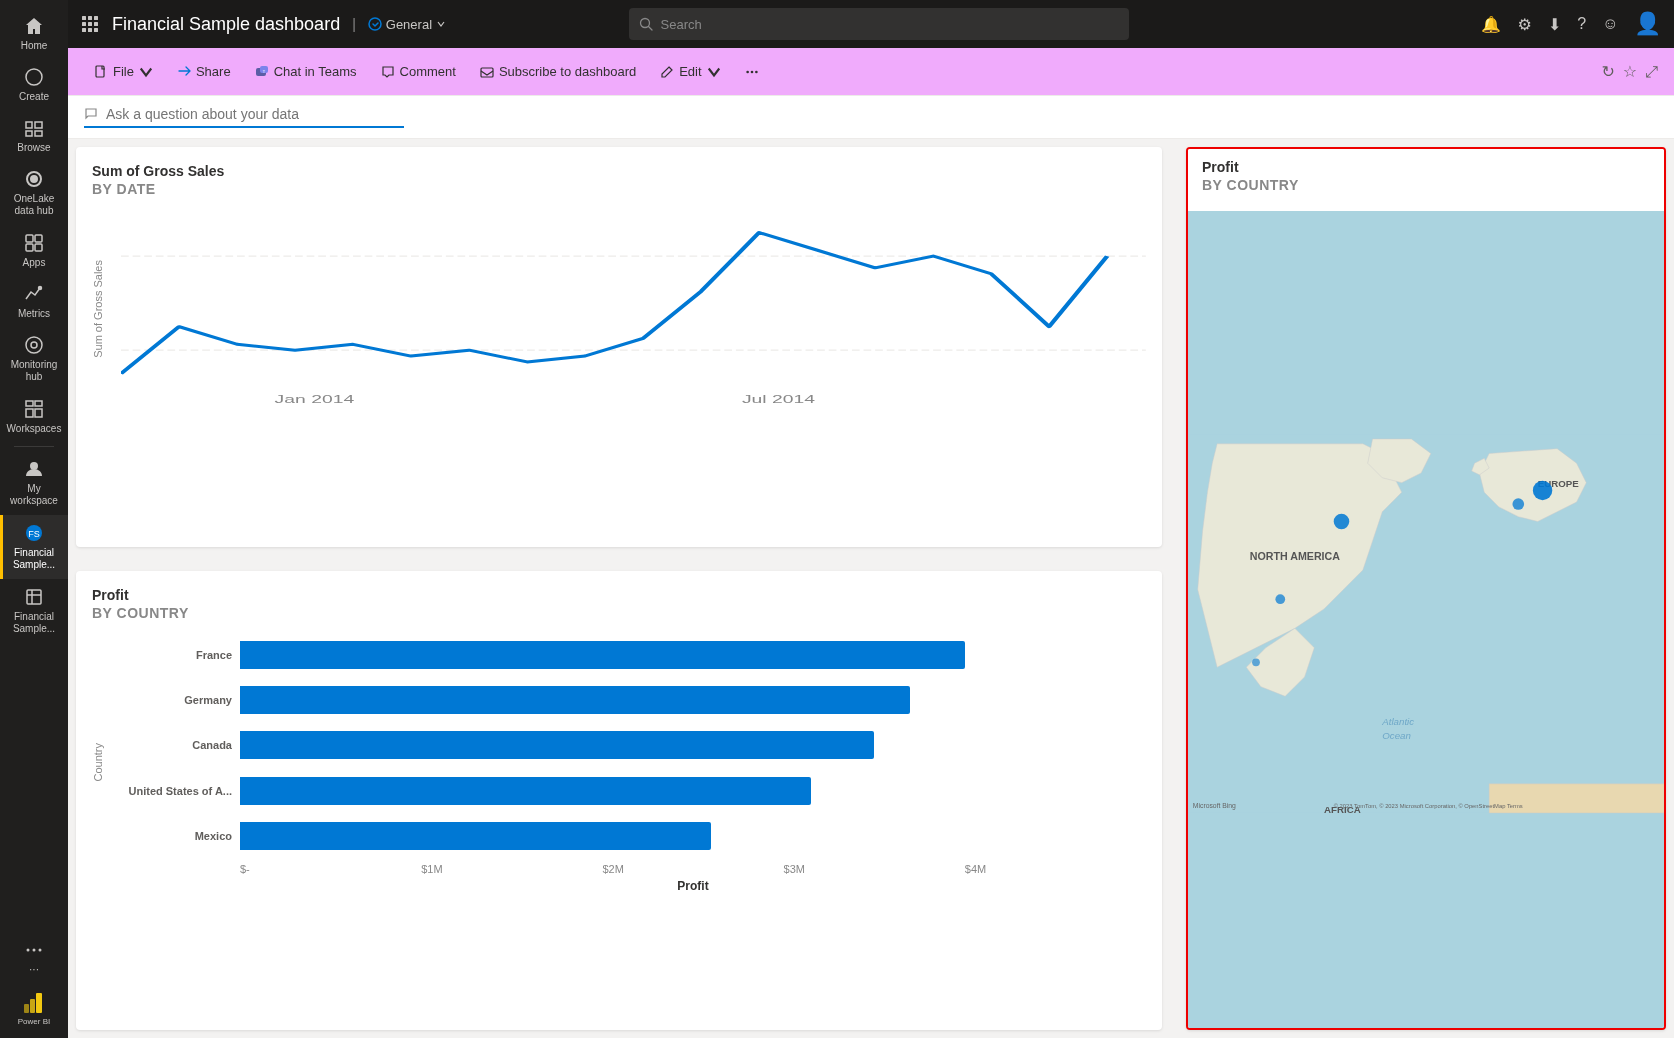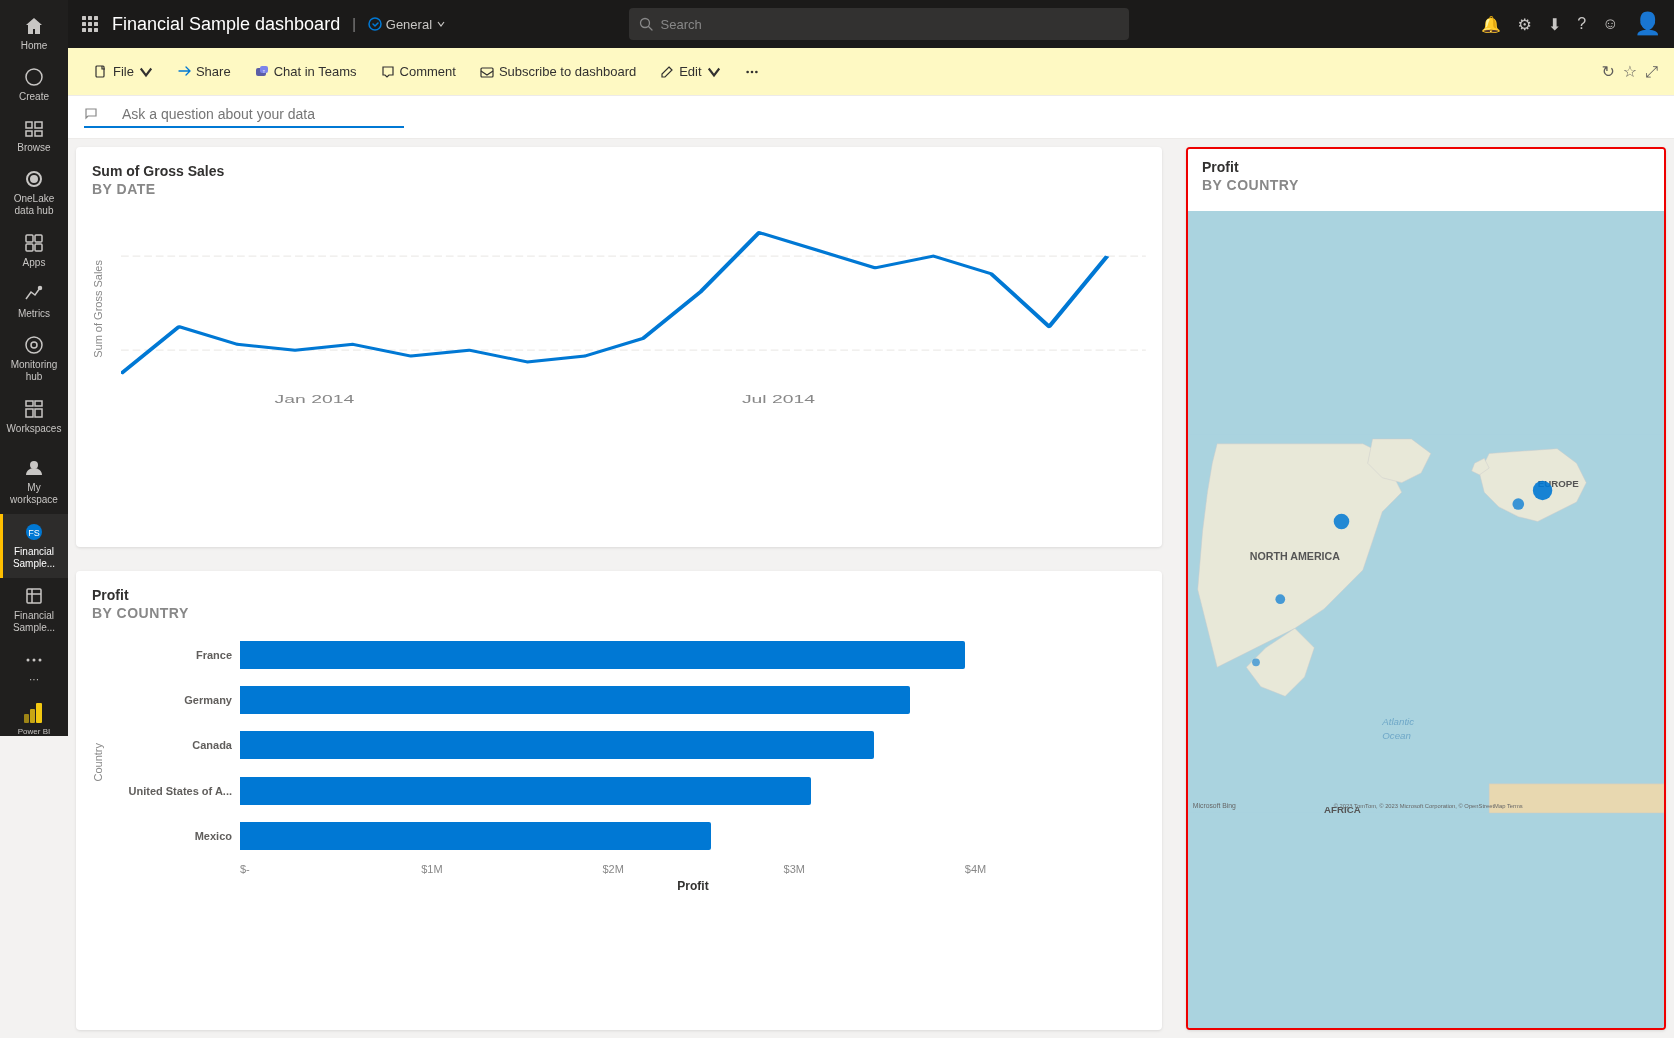--- a/index.html
+++ b/index.html
@@ -7,21 +7,21 @@
 
     
     .sidebar {
       width: 68px;
       background: #201f1e;
       display: flex;
       flex-direction: column;
       align-items: center;
       padding: 8px 0;
       flex-shrink: 0;
-      height: 736px;
+      height: 1038px;
     }
     .sidebar-item {
       display: flex;
       flex-direction: column;
       align-items: center;
       color: #c8c6c4;
       font-size: 10px;
       padding: 8px 4px;
       cursor: pointer;
       width: 100%;
@@ -83,21 +83,21 @@
       color: #c8c6c4;
       font-size: 13px;
       flex: 1;
     }
     .search-bar input::placeholder { color: #888; }
     .top-bar-icons { display: flex; align-items: center; gap: 16px; margin-left: auto; }
     .top-bar-icons span { color: #c8c6c4; font-size: 16px; cursor: pointer; }
 
     
     .toolbar {
-      background: #fef9c3;
+      background: #f0abfc;
       height: 48px;
       display: flex;
       align-items: center;
       padding: 0 16px;
       gap: 4px;
       border-bottom: 1px solid #edebe9;
       flex-shrink: 0;
     }
     .toolbar-btn {
       display: flex;
@@ -130,21 +130,20 @@
       border-bottom: 2px solid #0078d4;
       padding-bottom: 4px;
       width: 320px;
     }
     .qa-input input {
       border: none;
       outline: none;
       font-size: 14px;
       color: #605e5c;
       flex: 1;
-      margin-left: 16px;
     }
 
     
     .content {
       flex: 1;
       background: #f3f2f1;
       display: grid;
       grid-template-columns: 1fr 480px;
       grid-template-rows: auto auto;
       gap: 24px;

